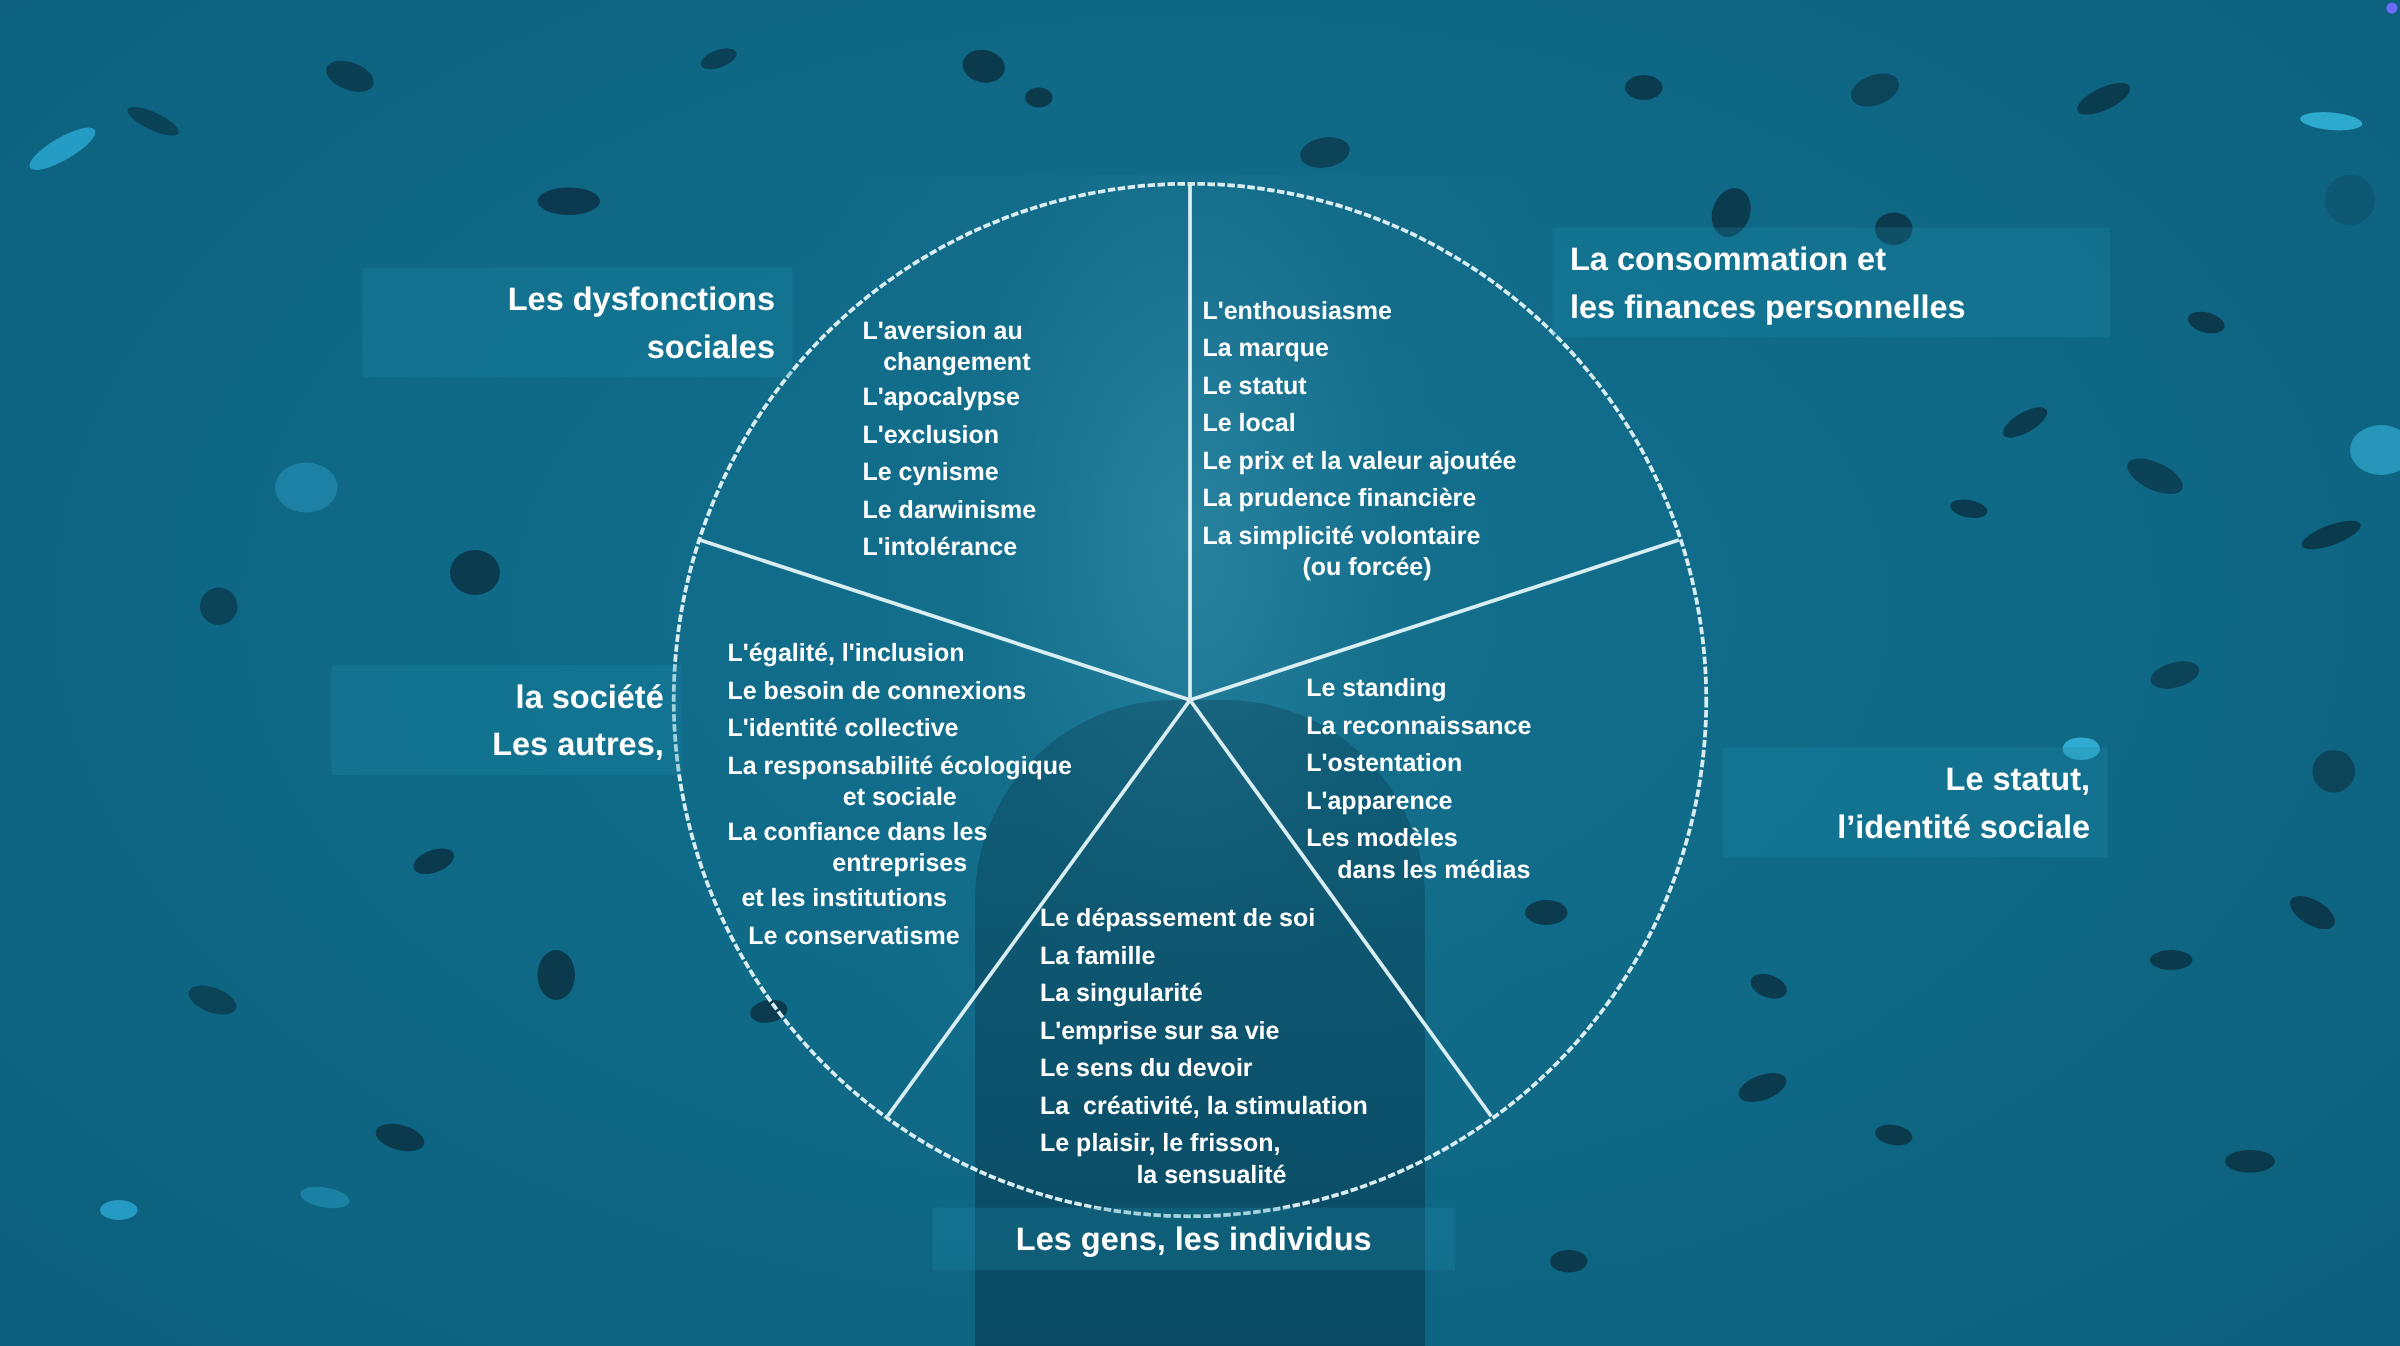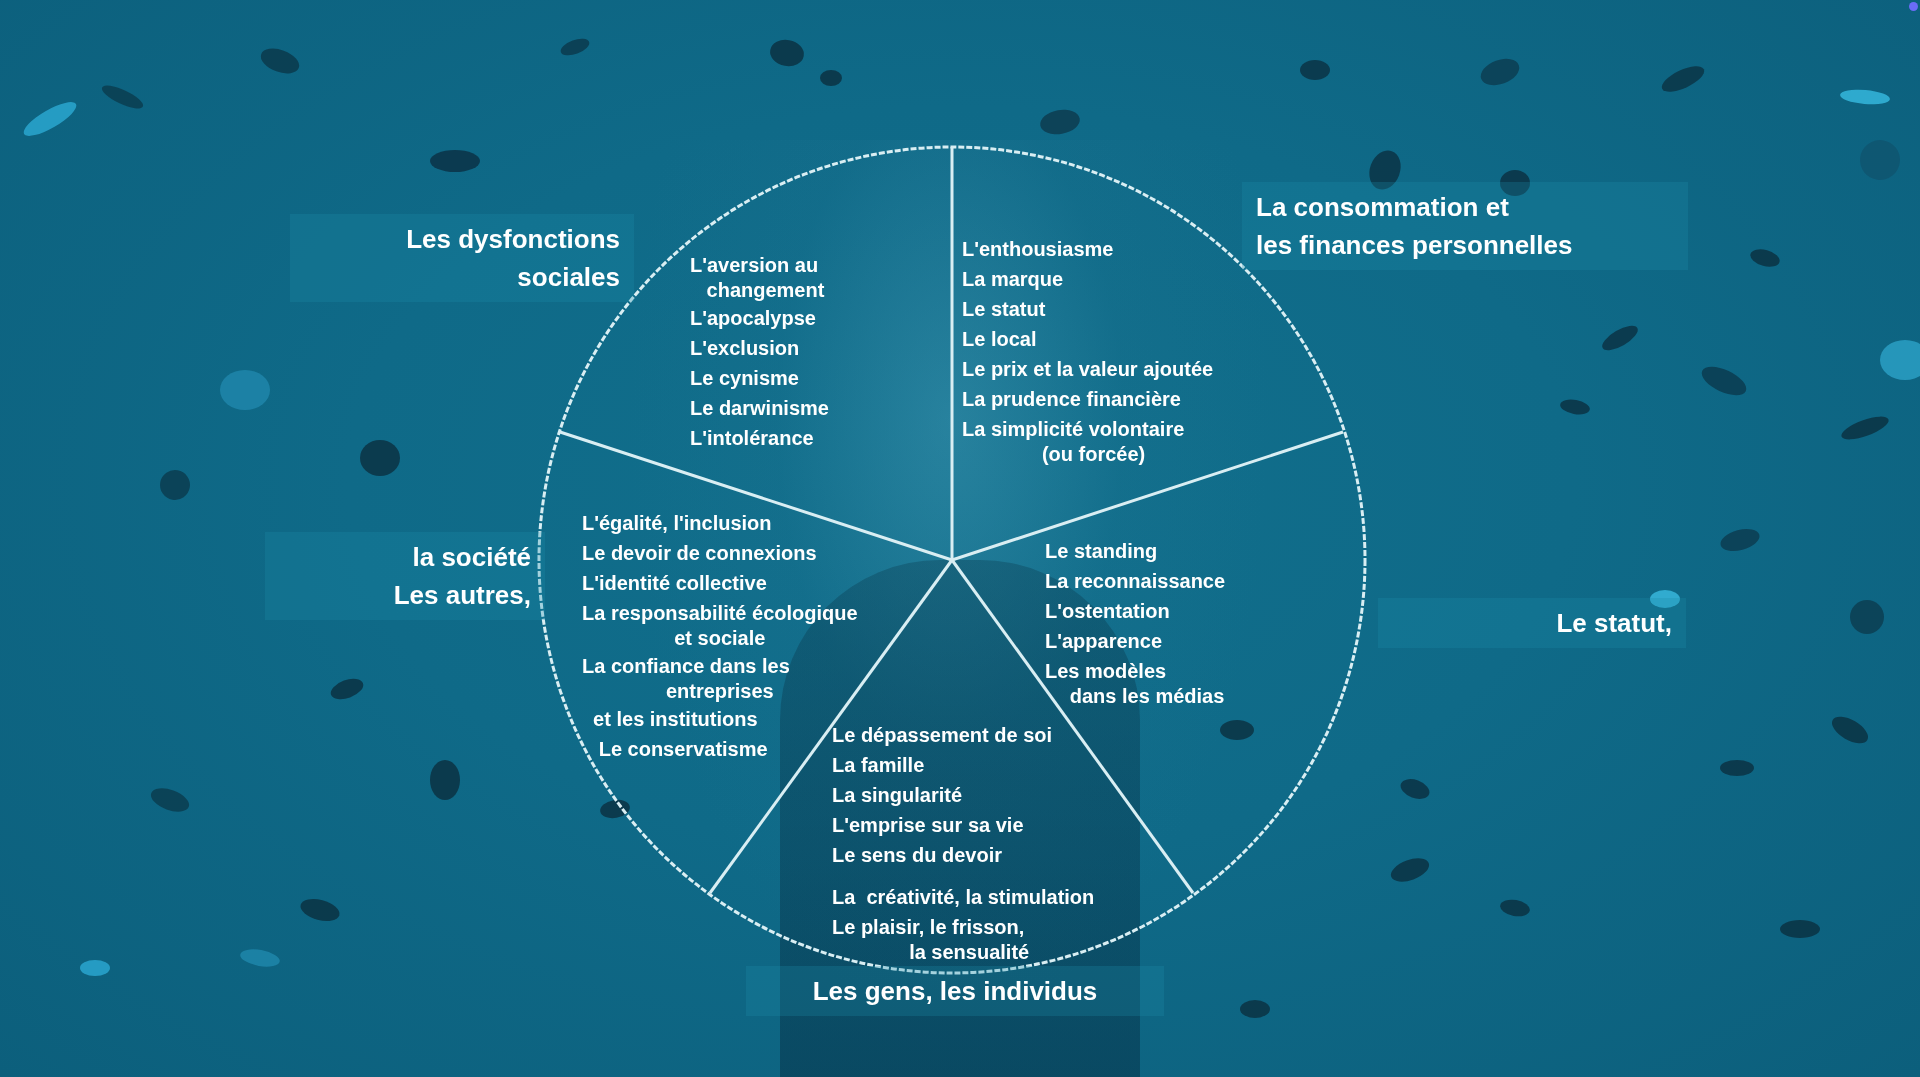--- a/index.html
+++ b/index.html
@@ -104,20 +104,21 @@
   <span class="label-line">sociales</span>
 </div>
 
 <div class="label-box" style="left:1242px; top:182px; width:418px;">
   <span class="label-line">La consommation et</span>
   <span class="label-line">les finances personnelles</span>
 </div>
 
 <div class="label-box" style="left:1378px; top:598px; width:280px;text-align:right;">
   <span class="label-line">Le statut,</span>
+  <span class="label-line">l’identité sociale</span>
 </div>
 
 <div class="label-box" style="left:746px; top:966px; width:390px; text-align:center;">
   <span class="label-line">Les gens, les individus</span>
 </div>
 
 <div class="label-box right" style="left:265px; top:532px; width:252px;">
   <span class="label-line">la société</span>
   <span class="label-line">Les autres,</span>
 </div>
@@ -148,27 +149,27 @@
     <span class="item" style="white-space: pre;">L'apparence</span>
     <span class="item" style="white-space: pre;">Les modèles</span>
     <span class="cont" style="padding-left: 24px;">dans les médias</span>
   </div>
 <div class="list" id="list-3" style="left:832px; top:720px;">
     <span class="item" style="white-space: pre;">Le dépassement de soi</span>
     <span class="item" style="white-space: pre;">La famille</span>
     <span class="item" style="white-space: pre;">La singularité</span>
     <span class="item" style="white-space: pre;">L'emprise sur sa vie</span>
     <span class="item" style="white-space: pre;">Le sens du devoir</span>
-    <span class="item" style="white-space: pre; margin-top: 12px;">La  créativité, la stimulation</span>
+    <span class="item" style="white-space: pre;">La  créativité, la stimulation</span>
     <span class="item" style="white-space: pre;">Le plaisir, le frisson,</span>
     <span class="cont" style="padding-left: 12px;">la sensualité</span>
   </div>
 <div class="list" id="list-4" style="left:582px; top:508px;">
     <span class="item" style="white-space: pre;">L'égalité, l'inclusion</span>
-    <span class="item" style="white-space: pre;">Le devoir de connexions</span>
+    <span class="item" style="white-space: pre;">Le besoin de connexions</span>
     <span class="item" style="white-space: pre;">L'identité collective</span>
     <span class="item" style="white-space: pre;">La responsabilité écologique</span>
     <span class="cont" style="padding-left: 0px;">et sociale</span>
     <span class="item" style="white-space: pre;">La confiance dans les</span>
     <span class="cont" style="padding-left: 0px;">entreprises</span>
     <span class="item" style="white-space: pre;">  et les institutions</span>
     <span class="item" style="white-space: pre;">   Le conservatisme</span>
   </div>
 
 <div class="dot"></div>

